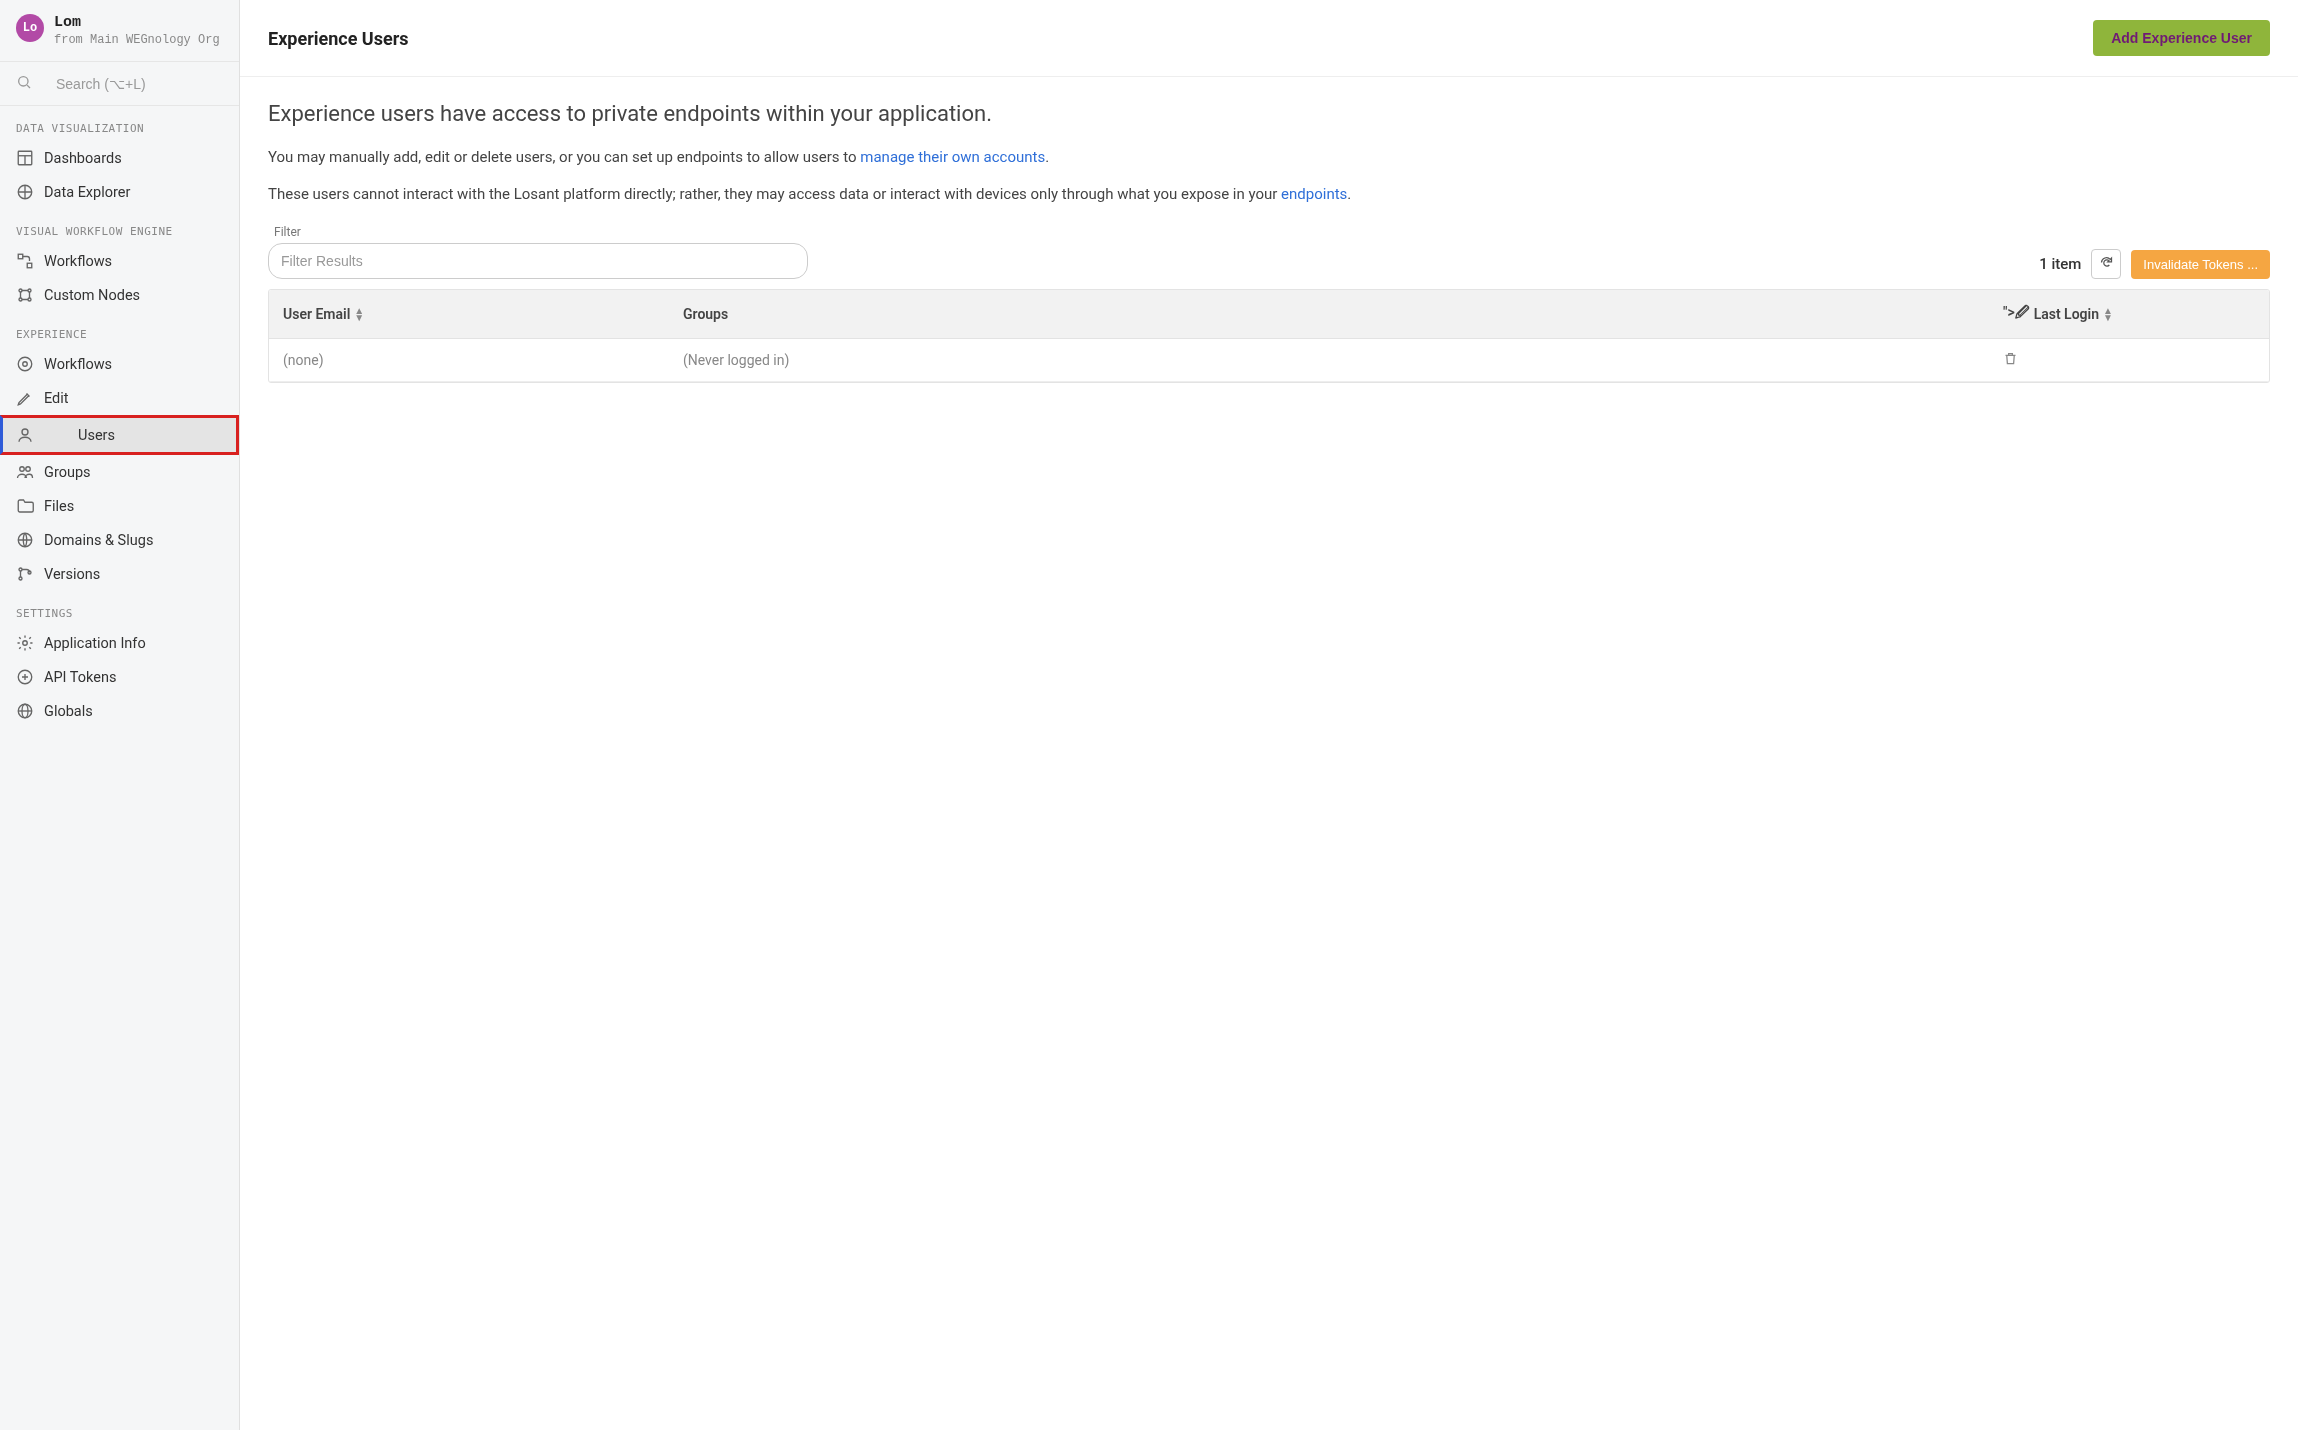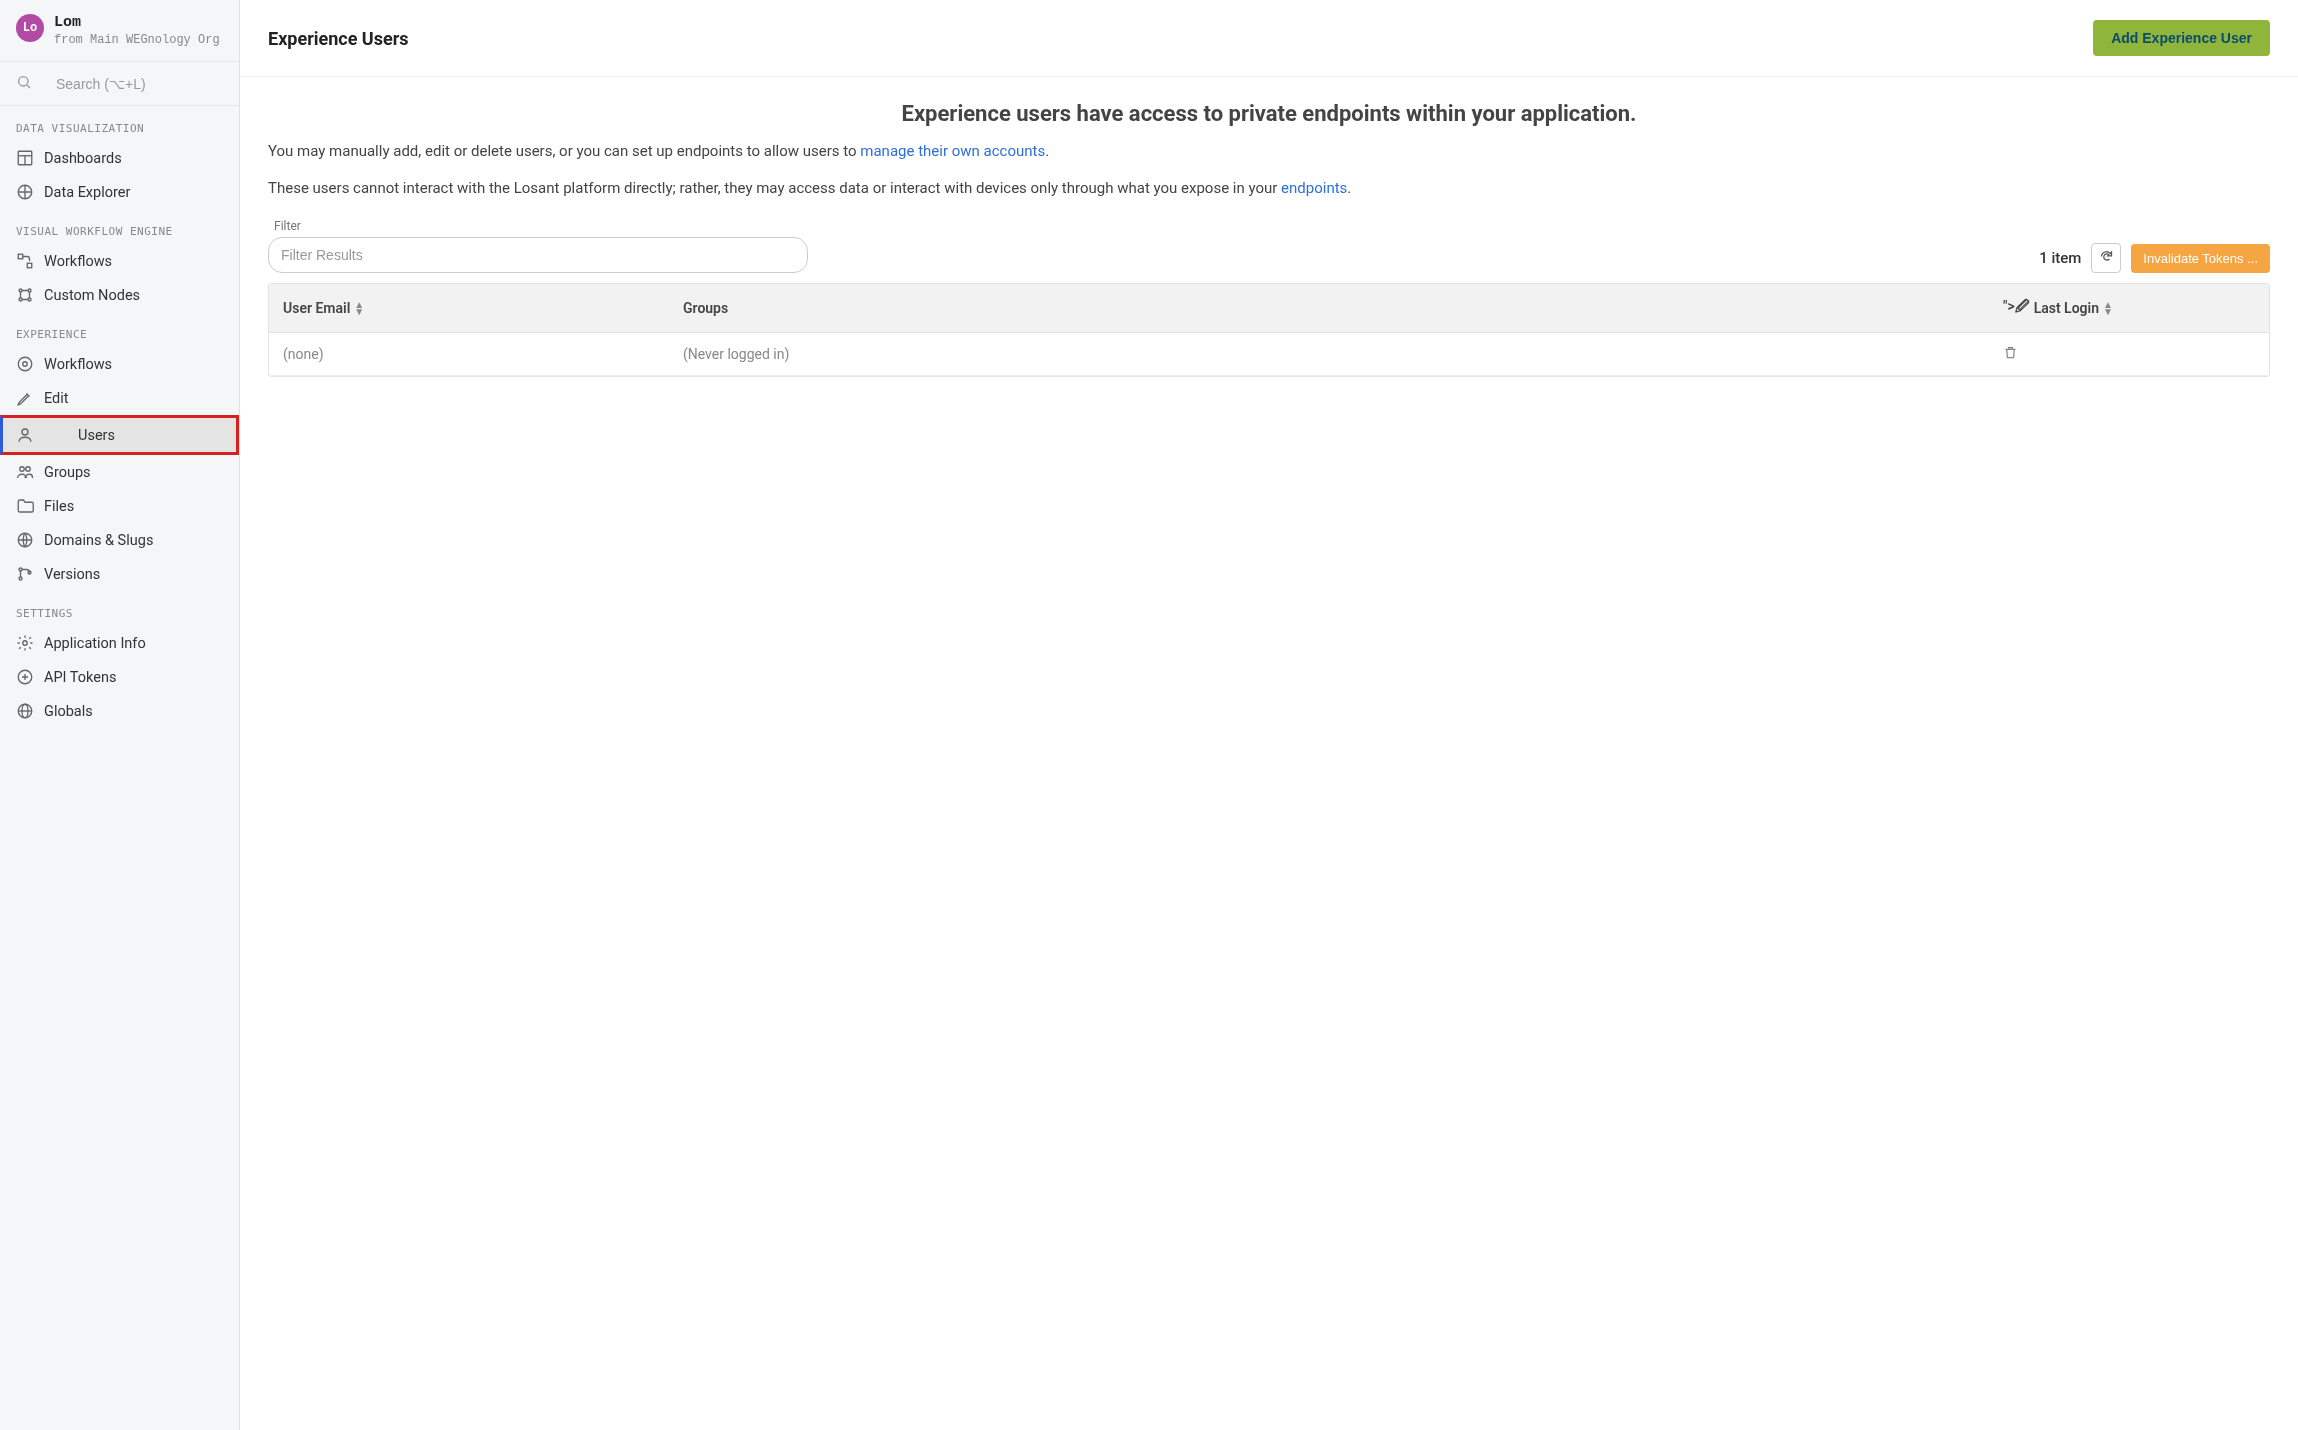--- a/index.html
+++ b/index.html
@@ -122,35 +122,34 @@
   color: #222;
 }
 .btn {
   border: none;
   border-radius: 4px;
   padding: 10px 18px;
   font-size: 14px;
   font-weight: 600;
   cursor: pointer;
 }
-.btn-green { background: #8fb53b; color: #0c4a6e; }
+.btn-green { background: #8fb53b; color: #701a75; }
 .btn-orange { background: #f5a642; color: #fff; padding: 7px 12px; font-weight: 500; font-size: 13px; }
 .btn-icon {
   background: #fff; border: 1px solid #ccc; border-radius: 4px;
   width: 30px; height: 30px; display:flex; align-items:center; justify-content:center;
   cursor:pointer; color:#555;
 }
 
 .body-section { padding: 24px 28px; }
 .intro-large {
   font-size: 22px;
   color: #444;
-  margin-bottom: 14px;
-  font-weight: 700;
-  text-align: center;
+  margin-bottom: 20px;
+  font-weight: 400;
 }
 .intro-p {
   font-size: 15px;
   color: #444;
   margin-bottom: 14px;
   line-height: 1.5;
 }
 .intro-p a { color: #2f6fd8; text-decoration: none; }
 
 .filter-label { font-size: 12px; color: #777; margin: 6px 0 4px 6px; }

